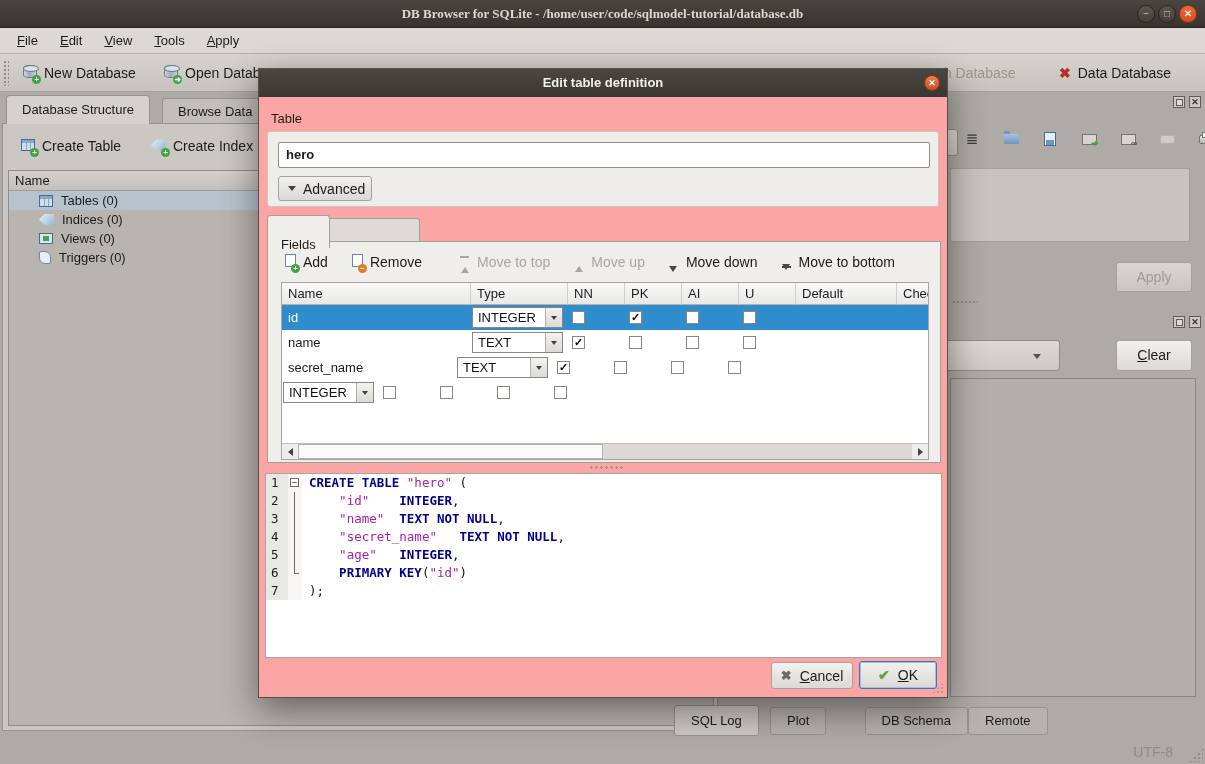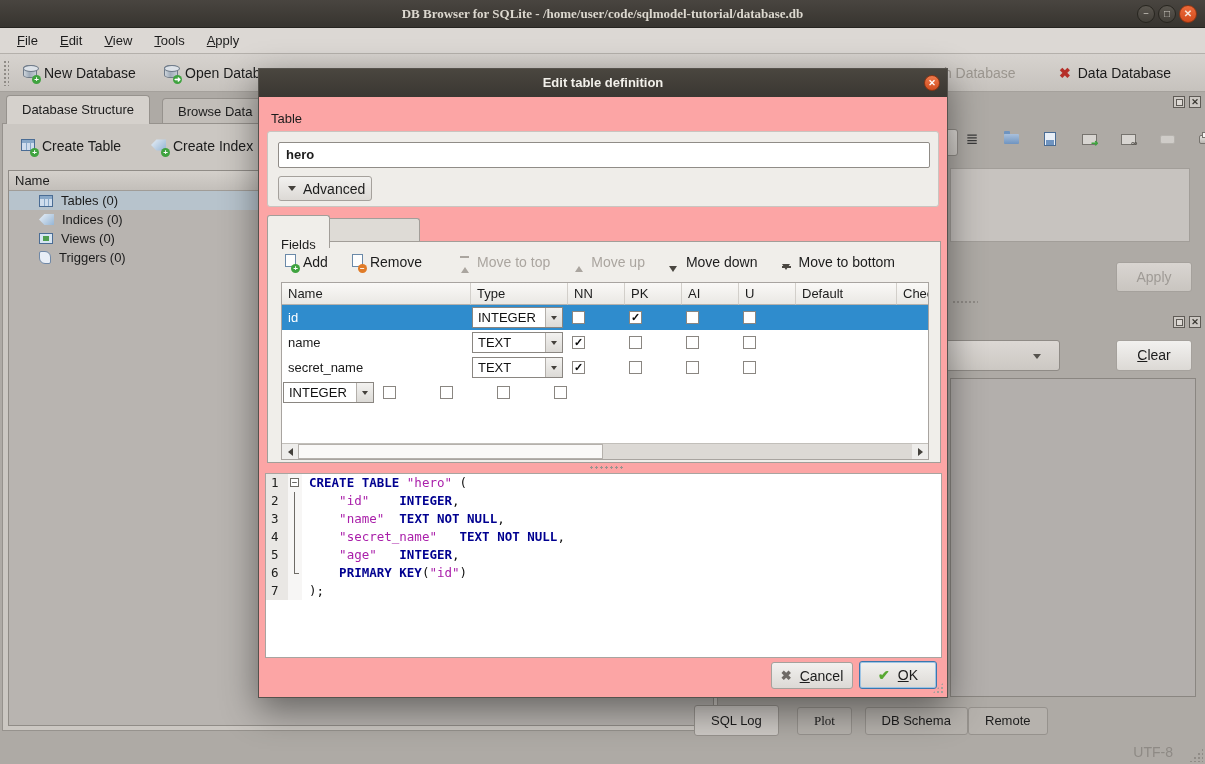--- a/index.html
+++ b/index.html
@@ -429,21 +429,21 @@
             <div class="cell" style="width:57px">
               <span class="cbx"></span>
             </div>
             <div class="cell" style="width:57px">
               <span class="cbx"></span>
             </div>
             <div class="cell" style="width:101px"></div>
             <div class="cell" style="width:33px"></div>
           </div>
           <div class="grid-row">
-            <div class="cell cell-name" style="width:189px">secret_name</div>
+            <div class="cell cell-name" style="width:174px">secret_name</div>
             <div class="cell" style="width:97px">
               <span class="combo">
                 <span class="txt">TEXT</span>
                 <span class="dd">
                   <i></i>
                 </span>
               </span>
             </div>
             <div class="cell" style="width:57px">
               <span class="cbx">✓</span>
@@ -557,16 +557,16 @@
     <span class="ic-cancel">✖</span>
     <span class="uf" style="display:inline-block;">Cancel</span>
   </div>
   <div class="dlg-btn btn focused" style="left:600px; top:592px; width:78px; height:28px;">
     <span class="ic-ok">✔</span>
     <span class="uf" style="display:inline-block;">OK</span>
   </div>
   <div class="dlg-grip"></div>
 </div>
 
-<div class="bottom-tab active" style="left: 694px;">SQL Log</div>
-<div class="bottom-tab inactive" style="left: 797px; font-family: Liberation Serif, serif;">Plot</div>
+<div class="bottom-tab active" style="left: 674px;">SQL Log</div>
+<div class="bottom-tab inactive" style="left: 770px;">Plot</div>
 <div class="bottom-tab inactive" style="left: 864.5px;">DB Schema</div>
 <div class="bottom-tab inactive" style="left: 968px;">Remote</div>
 
 </body></html>

